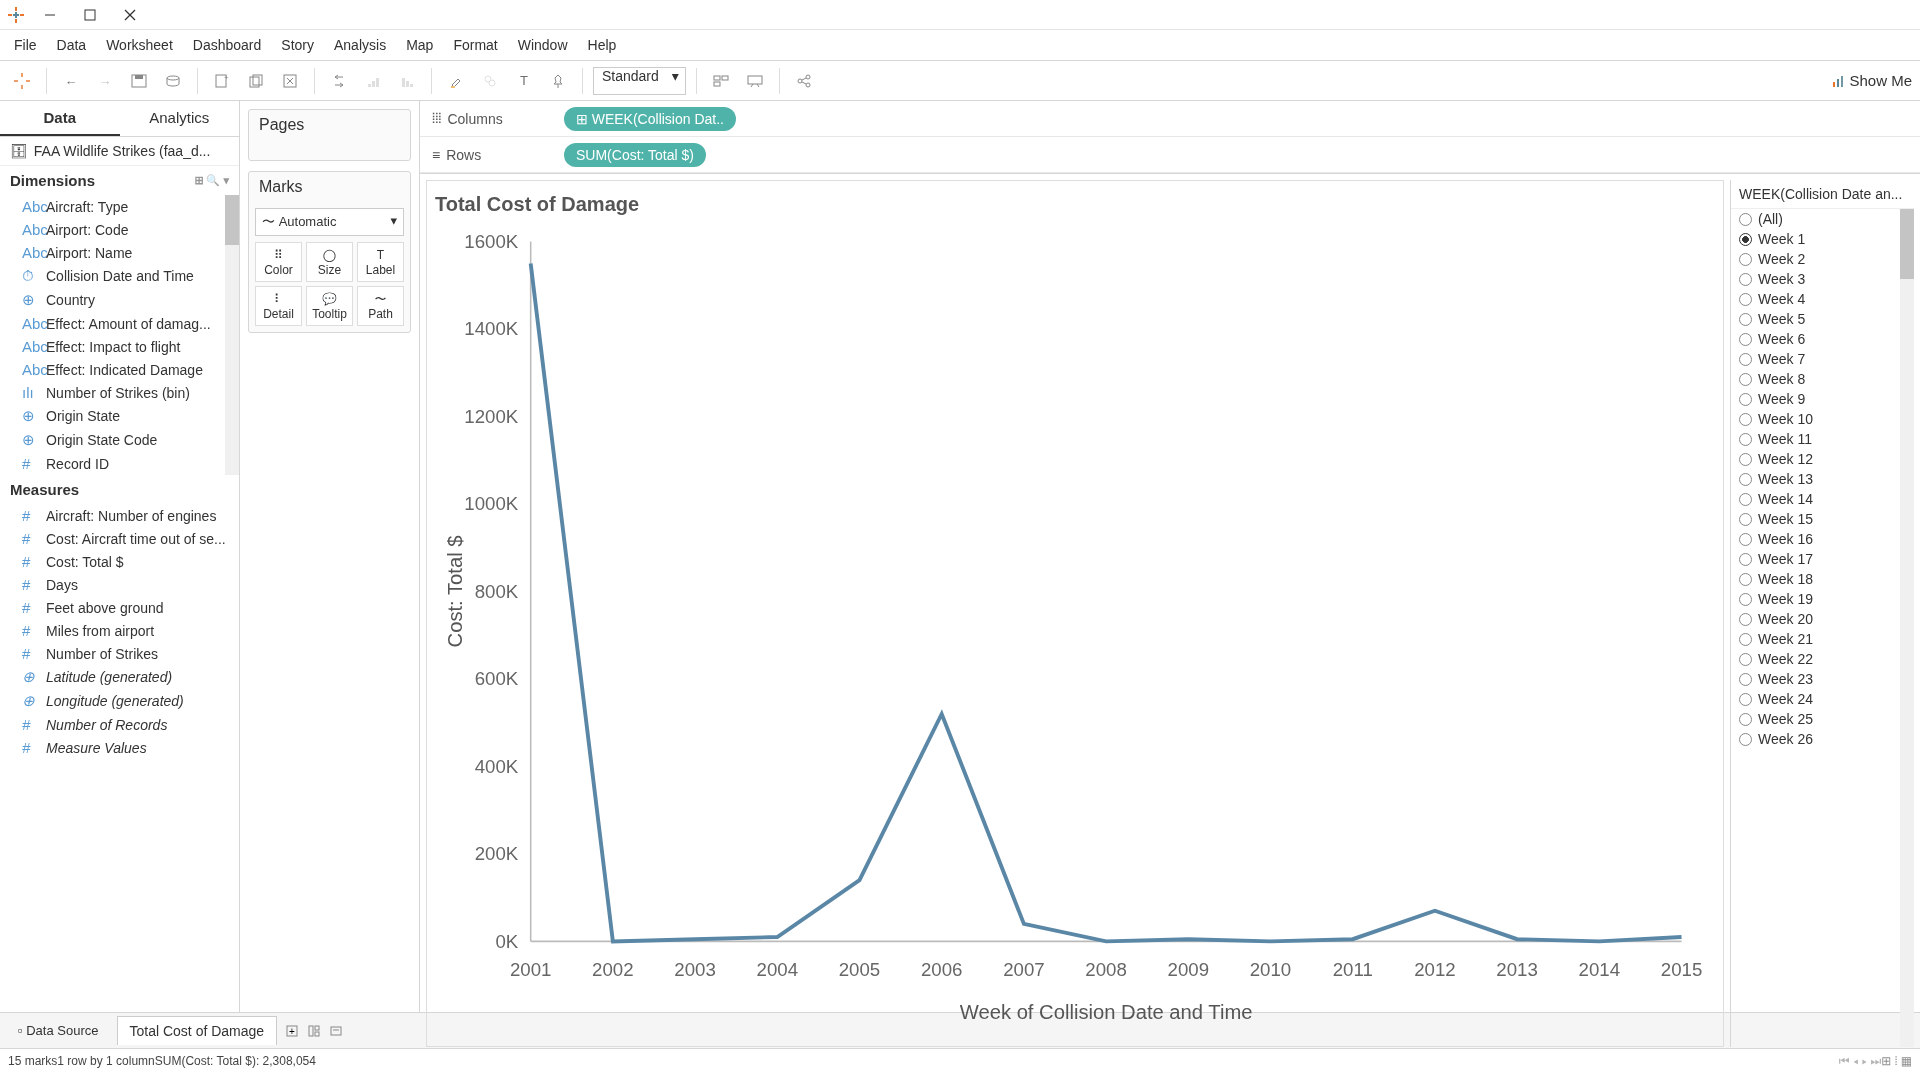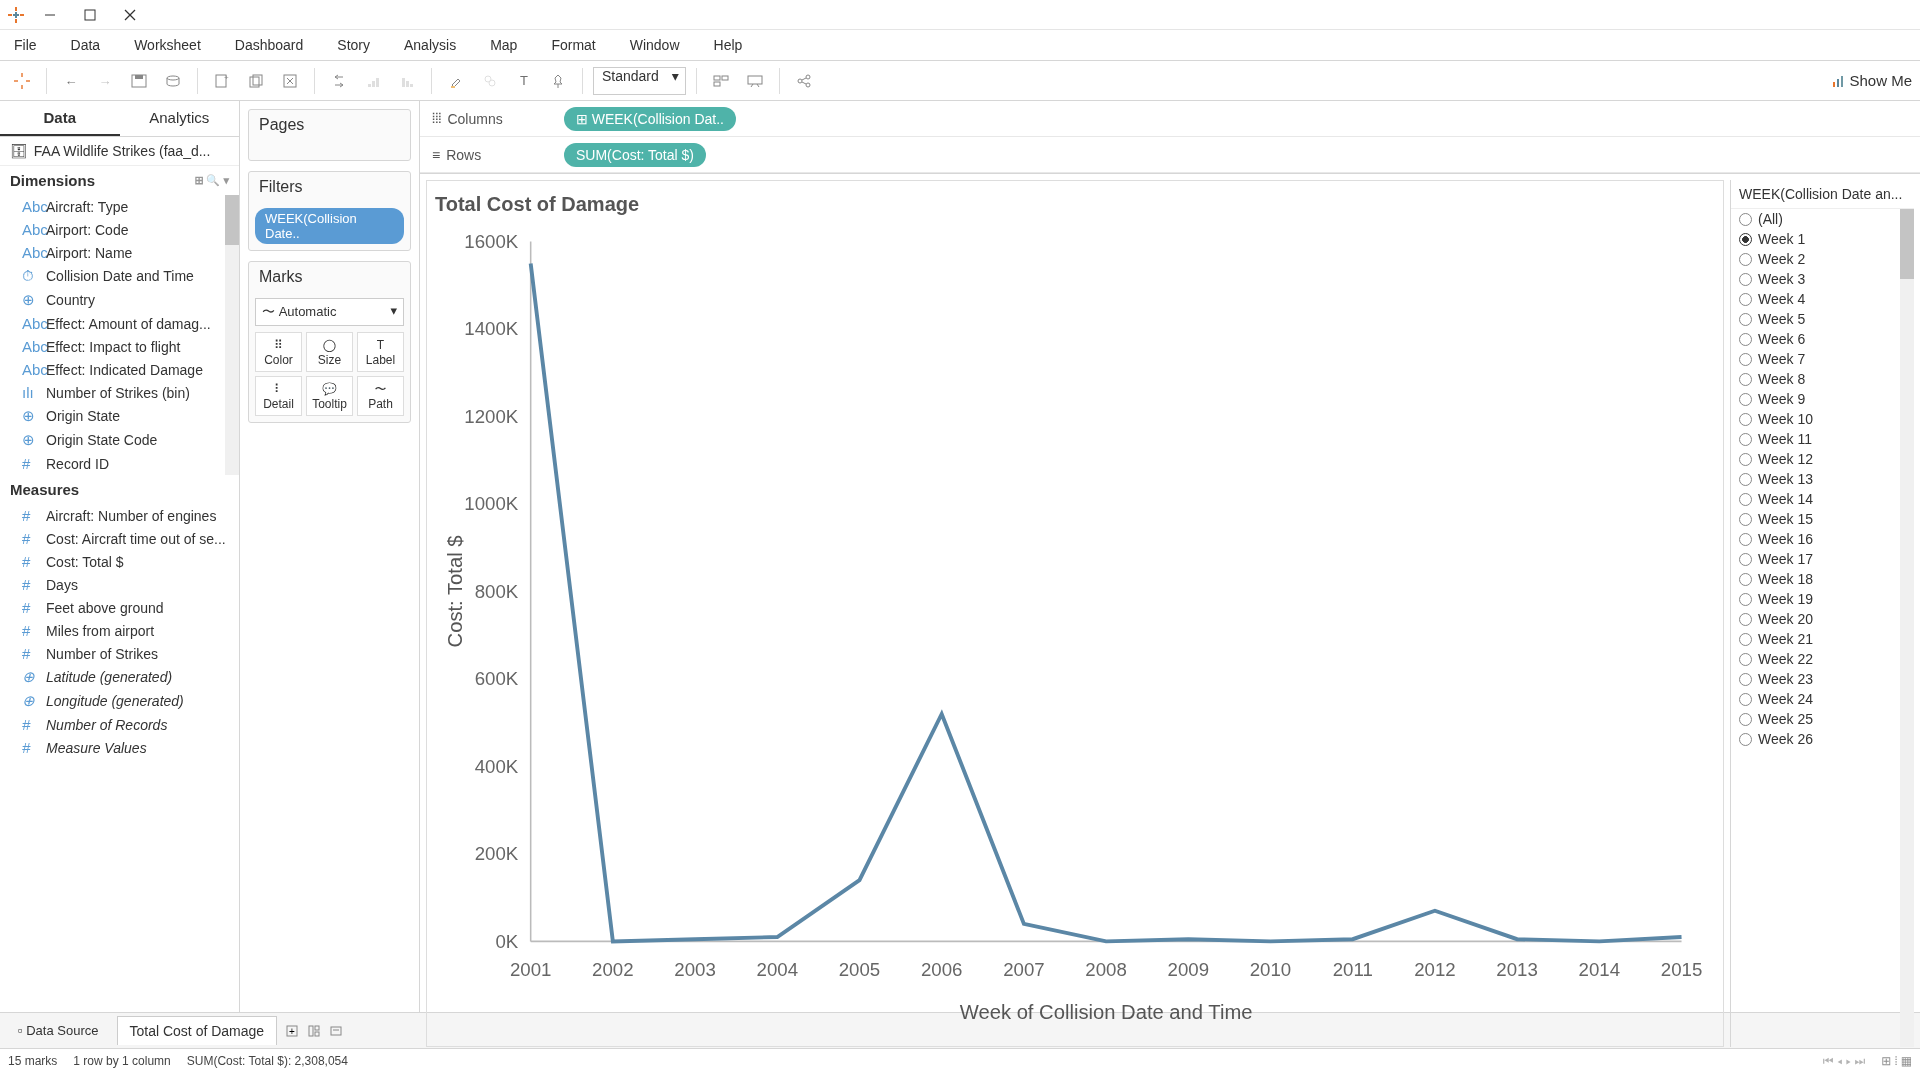--- a/index.html
+++ b/index.html
@@ -1,21 +1,21 @@
 <!DOCTYPE html>
 <html><head>
 <meta charset="utf-8">
 <style>
 * { box-sizing: border-box; margin: 0; padding: 0; font-family: "Segoe UI", Arial, sans-serif; }
 body { background: #fff; font-size: 13px; color: #333; overflow: hidden; }
 .titlebar { display: flex; align-items: center; height: 30px; padding: 0 8px; border-bottom: 1px solid #e5e5e5; }
 .titlebar .logo { width: 16px; height: 16px; margin-right: 6px; }
 .titlebar .title { flex: 1; font-size: 13px; }
 .titlebar .winbtn { width: 40px; height: 30px; display: flex; align-items: center; justify-content: center; cursor: pointer; }
-.menubar { display: flex; gap: 18px; padding: 4px 6px; border-bottom: 1px solid #d6d6d6; font-size: 14px; }
+.menubar { display: flex; gap: 4px; padding: 4px 6px; border-bottom: 1px solid #d6d6d6; font-size: 14px; }
 .menubar .menuitem { padding: 3px 8px; cursor: pointer; }
 .toolbar { display: flex; align-items: center; height: 40px; padding: 0 8px; border-bottom: 1px solid #d6d6d6; gap: 6px; }
 .toolbar .tbtn { width: 28px; height: 28px; display: flex; align-items: center; justify-content: center; cursor: pointer; opacity: 0.7; }
 .toolbar .sep { width: 1px; height: 26px; background: #ddd; margin: 0 4px; }
 .toolbar .fitselect { border: 1px solid #ccc; height: 28px; padding: 0 26px 0 8px; font-size: 14px; background: #fff; cursor: pointer; position: relative; }
 .toolbar .showme { margin-left: auto; display: flex; align-items: center; gap: 4px; font-size: 15px; cursor: pointer; }
 .main { display: flex; height: calc(100vh - 30px - 34px - 40px - 36px - 24px); }
 .leftpane { width: 240px; border-right: 1px solid #d6d6d6; display: flex; flex-direction: column; }
 .tabs-da { display: flex; border-bottom: 1px solid #d6d6d6; }
 .tabs-da .tab { flex: 1; text-align: center; padding: 8px 0; cursor: pointer; font-size: 15px; }
@@ -46,21 +46,21 @@
 .chart-wrap { flex: 1; border: 1px solid #ddd; margin: 6px; padding: 8px; position: relative; }
 .chart-title { font-size: 20px; font-weight: 700; color: #555; padding: 4px 0 10px 0; }
 .rightfilter { width: 184px; border-left: 1px solid #d6d6d6; margin: 6px 6px 6px 0; display: flex; flex-direction: column; }
 .rightfilter .rf-hdr { padding: 6px 8px; font-size: 14px; }
 .rf-list { flex: 1; overflow-y: auto; border-top: 1px solid #eee; position: relative; }
 .rf-item { display: flex; align-items: center; gap: 6px; padding: 2px 8px; font-size: 14px; cursor: pointer; }
 .rf-item .radio { width: 13px; height: 13px; border: 1px solid #888; border-radius: 50%; display: inline-block; }
 .rf-item.selected .radio { border-color: #333; background: radial-gradient(circle, #333 0 40%, #fff 45% 100%); }
 .tabbar { height: 36px; border-top: 1px solid #d6d6d6; display: flex; align-items: center; padding: 0 8px; gap: 8px; background: #f5f5f5; }
 .tabbar .sheet-tab { background: #fff; border: 1px solid #ccc; border-bottom: none; padding: 6px 12px; font-size: 14px; }
-.statusbar { height: 24px; border-top: 1px solid #d6d6d6; display: flex; align-items: center; padding: 0 8px; gap: 16px; font-size: 12px; color: #444; }
+.statusbar { height: 24px; border-top: 1px solid #d6d6d6; display: flex; align-items: center; padding: 0 8px; font-size: 12px; color: #444; }
 svg { display: block; }
 .scrollbar-mock { position: absolute; right: 0; top: 0; width: 14px; height: 100%; background: #f0f0f0; }
 .scrollbar-thumb { background: #c4c4c4; width: 100%; }
 </style>
 </head>
 <body>
 
 <div class="titlebar">
   <span class="logo">
     <svg width="16" height="16" viewBox="0 0 16 16">
@@ -343,24 +343,20 @@
           <span class="ftype">#</span>
           <span>Measure Values</span>
         </div>
       </div>
   </div>
 
   <div class="midpane">
     <div class="card">
       <div class="card-hdr">Pages</div>
       <div class="card-body" style="height:20px"></div>
-    </div>
-    <div class="card">
-      <div class="card-hdr">Filters</div>
-      <div class="card-body"><span class="pill blue">WEEK(Collision Date..</span></div>
     </div>
     <div class="card">
       <div class="card-hdr">Marks</div>
       <div class="card-body">
         <div class="marks-select">〜 <span>Automatic</span> <span style="float:right">▾</span></div>
         <div class="marks-grid" id="marksgrid">
             <div class="marks-cell">
               <div class="micon">⠿</div>
               <div>Color</div>
             </div>

